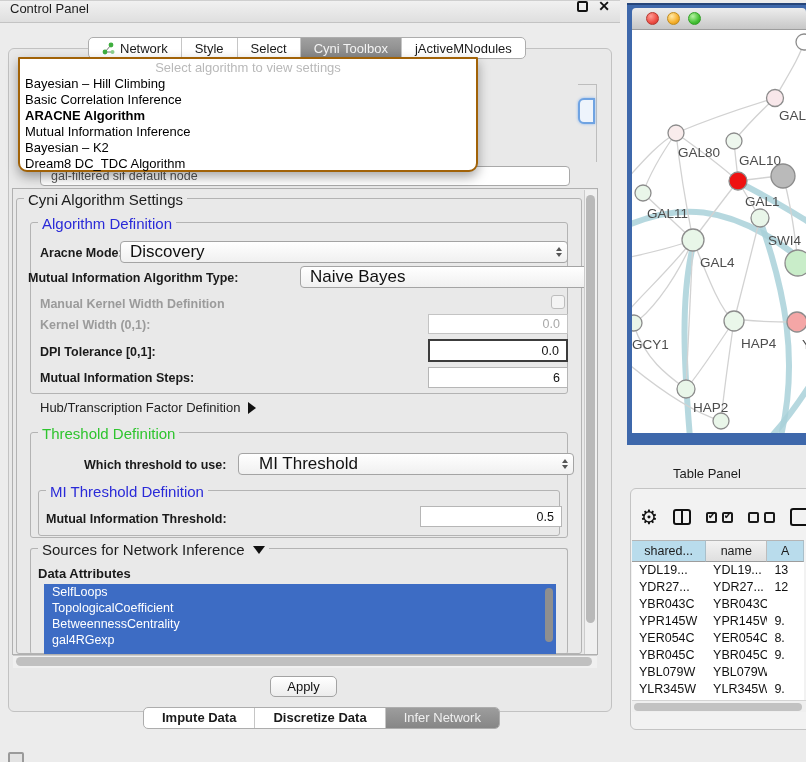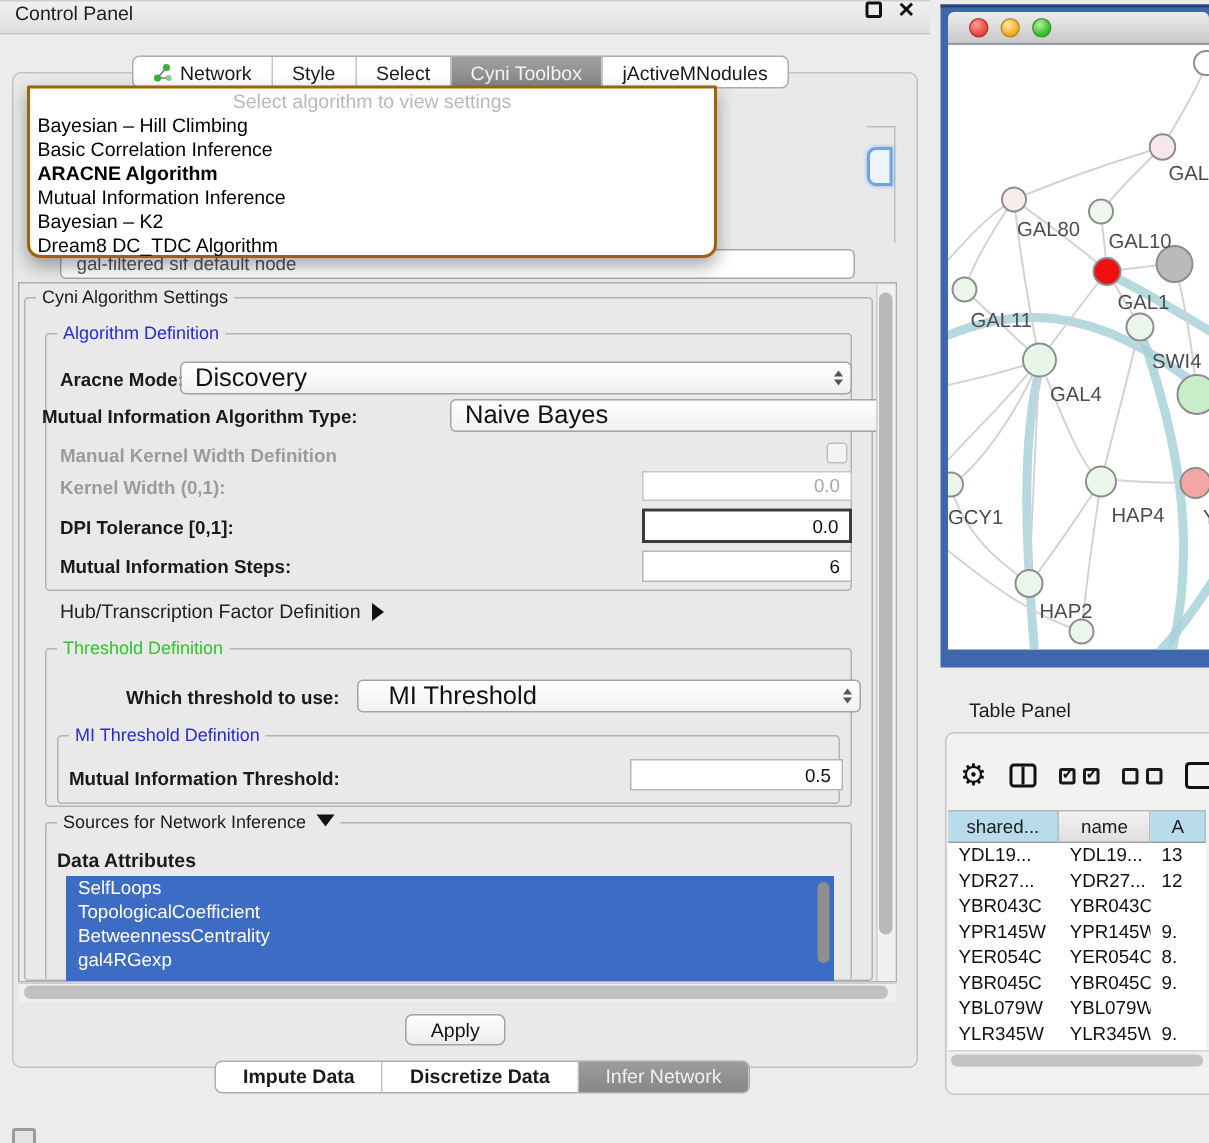--- a/index.html
+++ b/index.html
@@ -35,21 +35,21 @@
   .hidden-combo { left:40px; top:166px; width:530px; height:20px; background:#fff; border:1px solid #a9a9a9;
     border-radius:4px; font-size:12.5px; color:#555; line-height:18px; padding-left:10px; z-index:5; }
   .bd-frag-line { left:578px; top:84px; width:19px; height:78px; border-top:1px solid #bdbdbd; border-right:1px solid #bdbdbd; z-index:4; }
   .bd-frag-combo { left:578px; top:98px; width:17px; height:26px; background:#eef4fc; border:2px solid #6fa3e2;
     border-radius:6px 0 0 6px; box-shadow:0 0 3px #86b4ef; z-index:6; }
 
   
   .viewport { left:12px; top:188px; width:586px; height:467px; background:#e9e9e9; border:1px solid #b0b0b0; }
 
   .group { position:absolute; border:1px solid #b3b3b3; border-radius:3px; }
-  .group-title { position:absolute; top:-8px; left:7px; background:#e9e9e9; padding:0 4px; font-size:12px; white-space:nowrap; }
+  .group-title { position:absolute; top:-8px; left:7px; background:#e9e9e9; padding:0 4px; font-size:15px; white-space:nowrap; }
   .t-black { color:#1c1c1c; }
   .t-blue  { color:#2a2ad8; }
   .t-green { color:#2ec42e; }
 
   .lbl { position:absolute; font-size:12.5px; font-weight:bold; color:#1a1a1a; white-space:nowrap; }
   .lbl.dis { color:#9b9b9b; }
   .lbl.plain { font-weight:normal; color:#222; }
 
   .combo { position:absolute; height:22px; background:linear-gradient(#ffffff,#f0f0f0); border:1px solid #a4a4a4;
     border-radius:4px; font-size:17px; color:#111; display:flex; align-items:flex-end; padding-left:9px;gap:48px; }
@@ -90,21 +90,21 @@
   .net-frame { left:627px; top:3px; width:179px; height:442px; background:#3e68ab; border-top:2px solid #26457a; }
   .net-titlebar { left:632px; top:8px; width:174px; height:22px; background:linear-gradient(#ededed,#c7c7c7);
     border-radius:4px 4px 0 0; border-bottom:1px solid #9d9d9d; display:flex; align-items:center; padding-left:14px; gap:8px; }
   .light { width:13px; height:13px; border-radius:50%; }
   .light.red    { background:radial-gradient(circle at 35% 30%, #ff9d96, #ee4d44 60%, #c23128); border:1px solid #b5362e; }
   .light.yellow { background:radial-gradient(circle at 35% 30%, #ffe9a8, #f6b02c 60%, #cf8c14); border:1px solid #c08b1d; }
   .light.green  { background:radial-gradient(circle at 35% 30%, #b6f2a3, #46c136 60%, #2a9a1e); border:1px solid #31a026; }
   .net-canvas { left:632px; top:30px; width:174px; height:403px; background:#ffffff; overflow:hidden; }
 
   
-  .tp-title { left:646px; top:466px; font-size:13px; color:#1c1c1c; }
+  .tp-title { left:673px; top:466px; font-size:13px; color:#1c1c1c; }
   .tp-panel { left:630px; top:488px; width:180px; height:242px; background:#f2f2f2; border:1px solid #c4c4c4; border-radius:6px 0 0 6px; }
   .tp-toolbar { left:640px; top:500px; width:166px; height:34px; display:flex; align-items:center; gap:15px; }
   .gear-glyph { font-size:20px; color:#111; line-height:20px; }
   .cols-icon { width:19px; height:16px; border:2px solid #111; border-radius:3px; position:relative; }
   .cols-icon::after { content:""; position:absolute; left:6px; top:0; width:2px; height:12px; background:#111; }
   .cb-pair { display:flex; gap:5px; }
   .cb { width:11px; height:11px; border:2px solid #1a1a1a; border-radius:2px; position:relative; }
   .cb.checked::after { content:"✓"; position:absolute; top:-5px; left:-1px; font-size:11px; font-weight:bold; color:#1a1a1a; }
   .tbl-icon-frag { width:16px; height:18px; border:2px solid #111; border-radius:3px 0 0 3px; border-right:none; }
 

